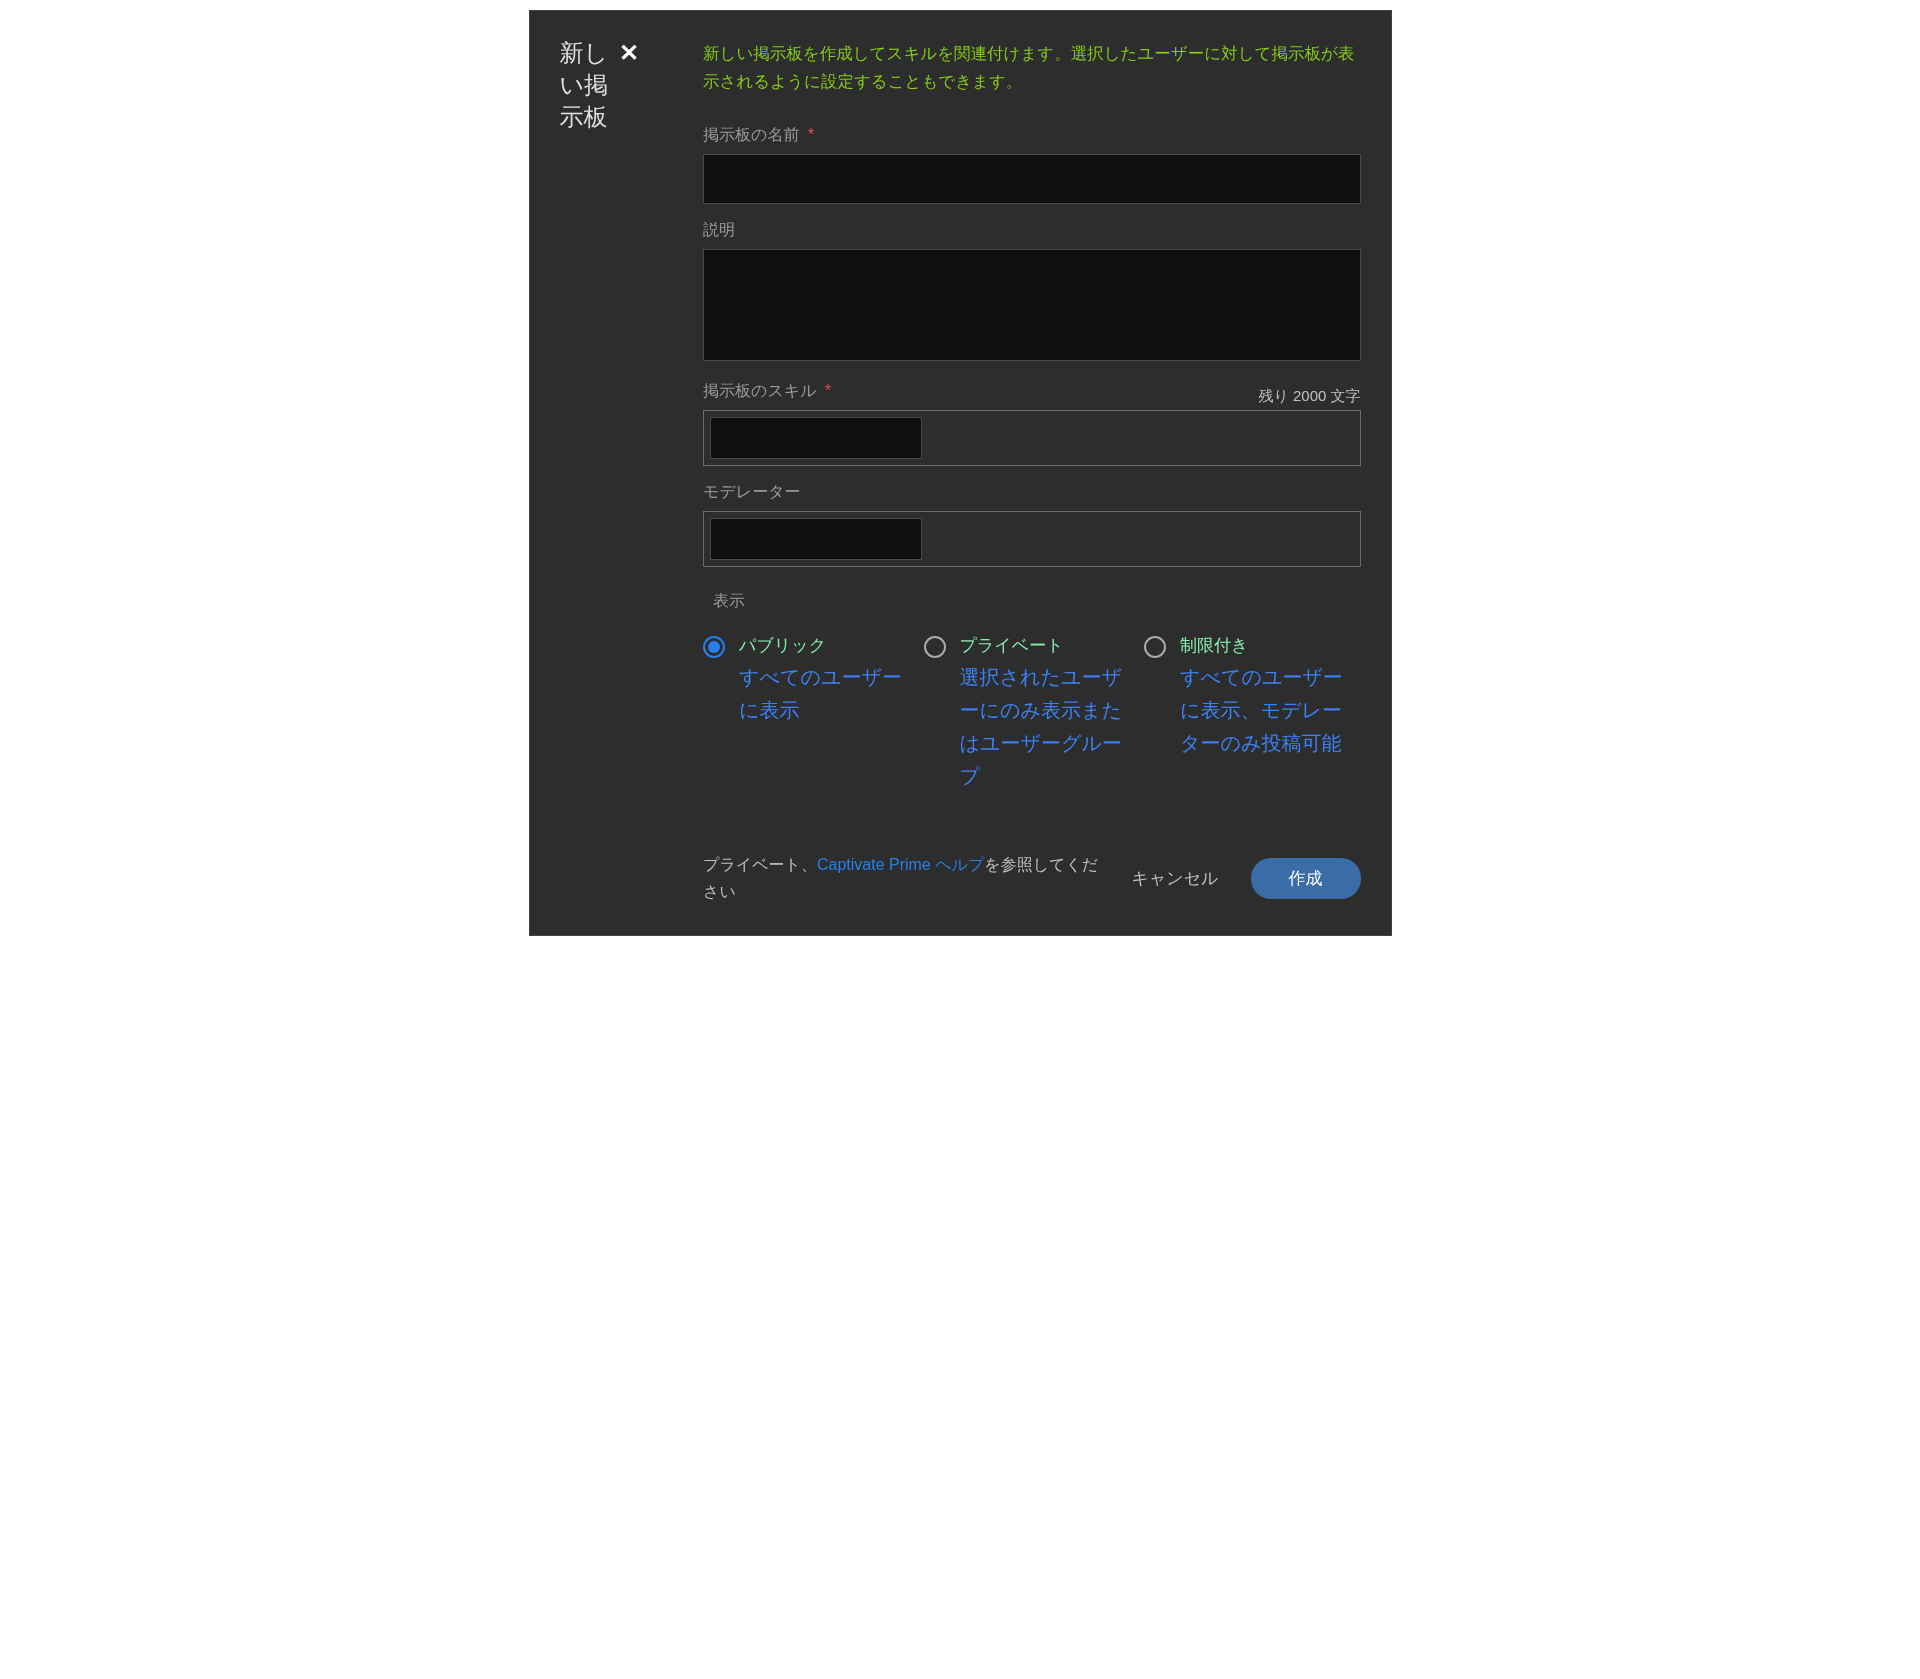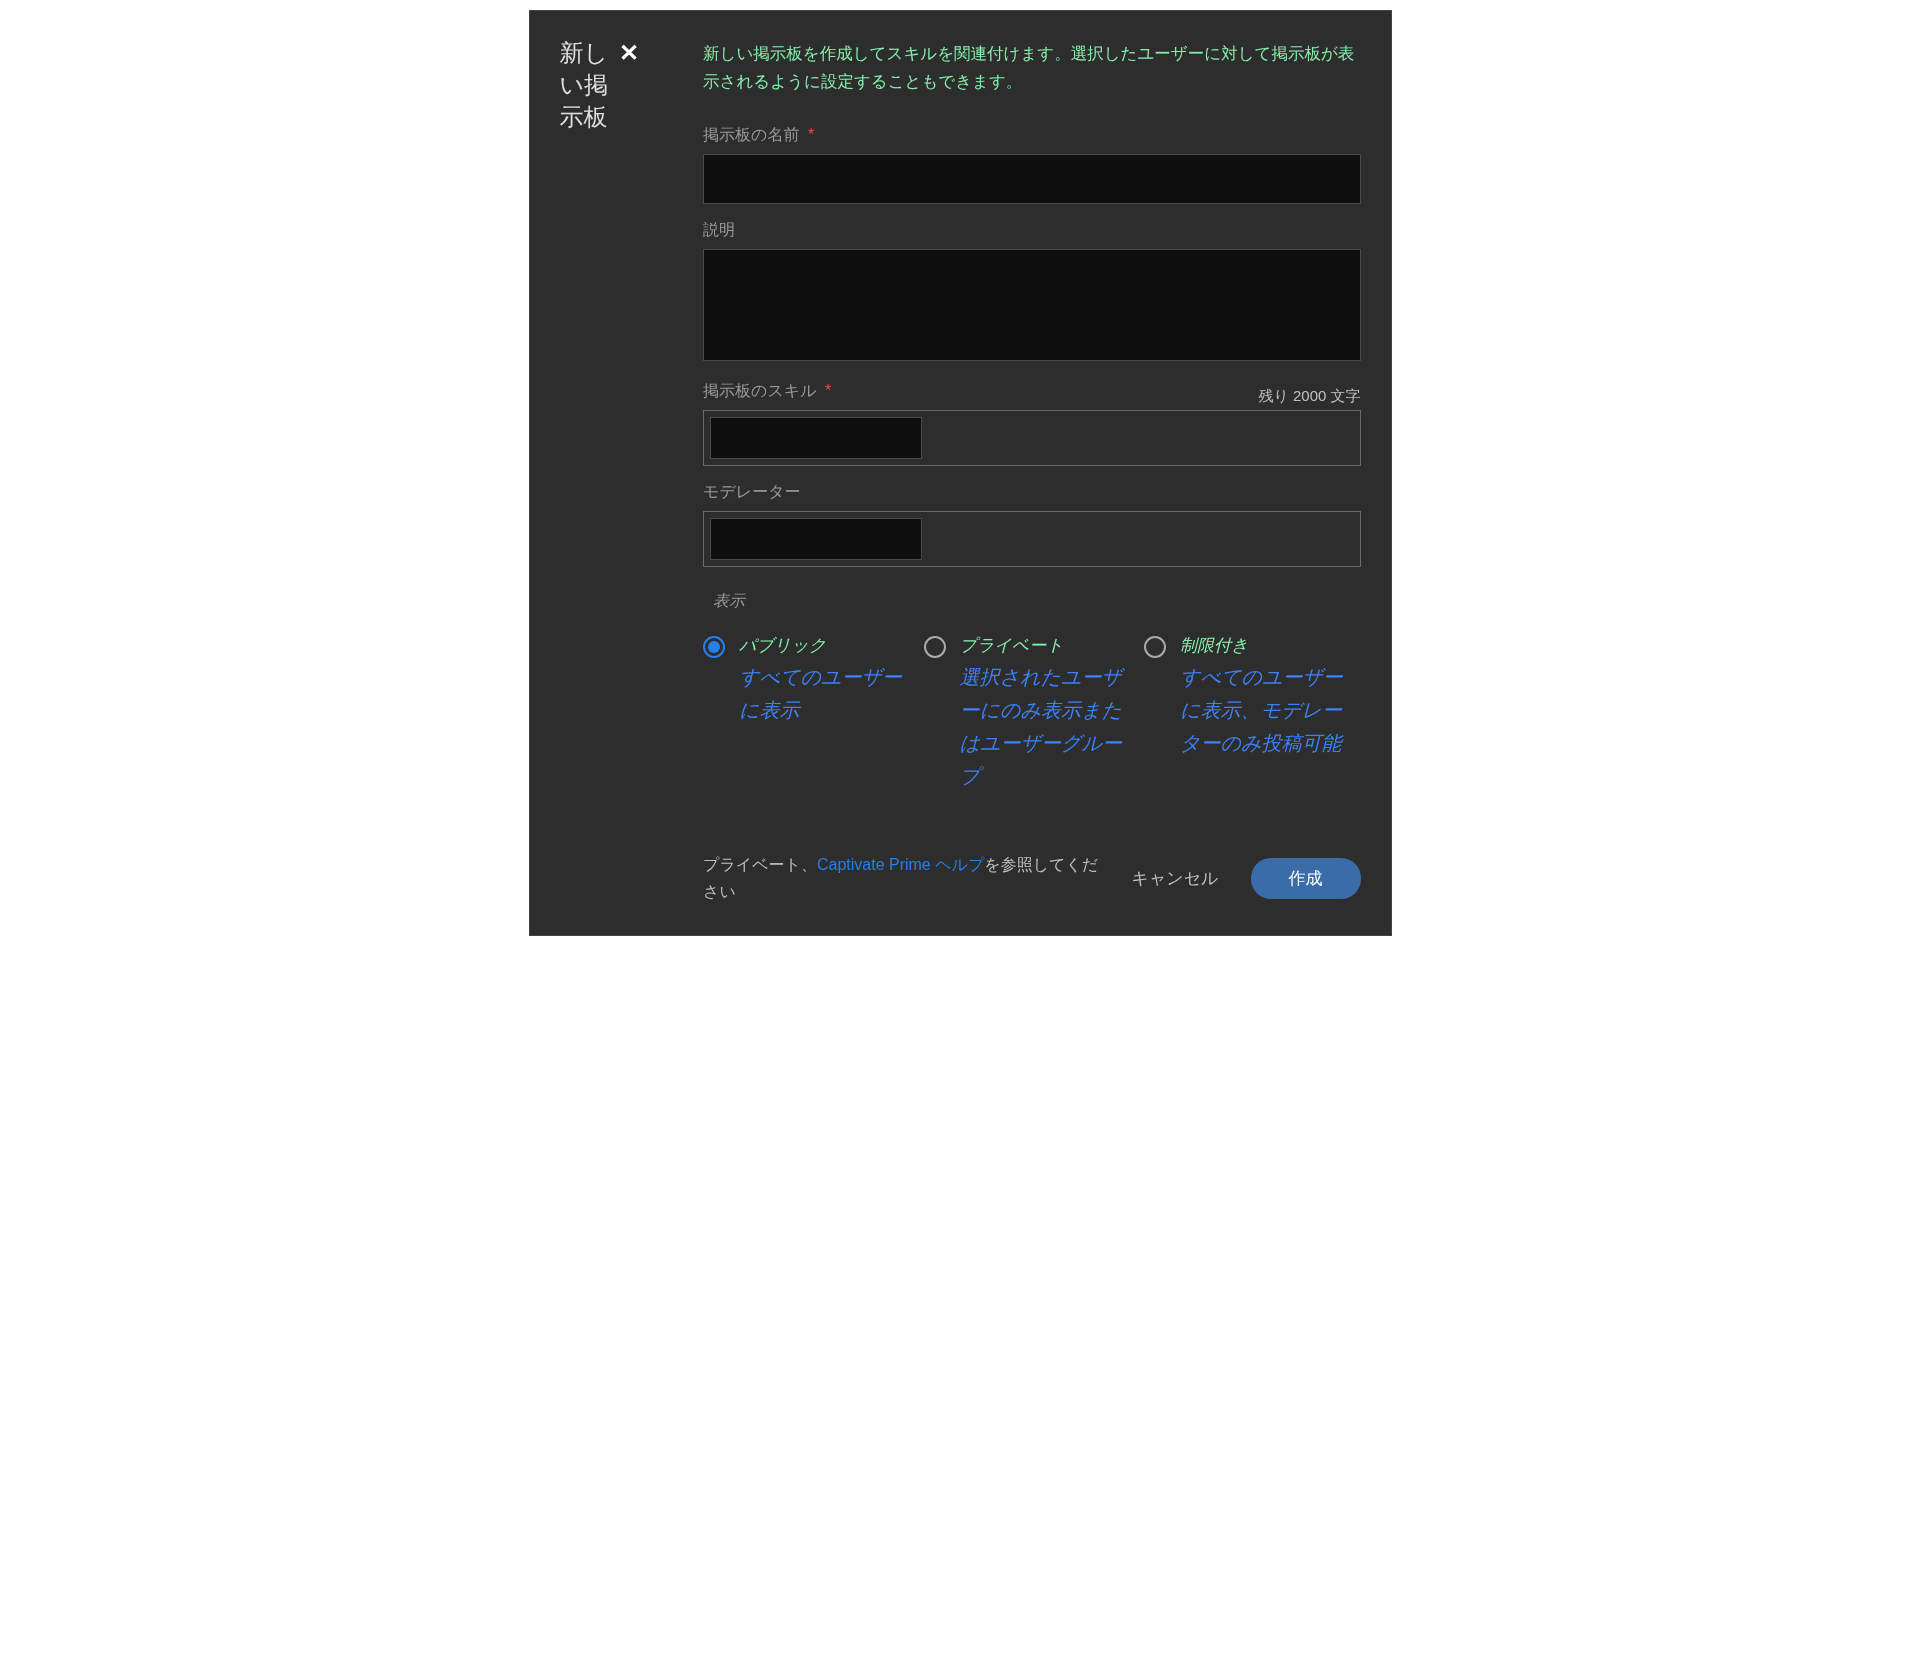--- a/index.html
+++ b/index.html
@@ -38,21 +38,21 @@
       font-size: 24px;
       cursor: pointer;
       line-height: 1;
       font-weight: bold;
       padding: 4px;
     }
     .modal-body {
       padding: 28px 30px 30px 30px;
     }
     .description-text {
-      color: #86efac;
+      color: #84cc16;
       font-size: 16.5px;
       line-height: 1.7;
       margin-bottom: 30px;
     }
     .form-group {
       margin-bottom: 16px;
     }
     .form-label {
       color: #9a9a9a;
       font-size: 16px;
@@ -105,21 +105,20 @@
       align-items: flex-start;
     }
     .tag-input-inner {
       background: #0f0f0f;
       border: 1px solid #4a4a4a;
       width: 212px;
       height: 42px;
     }
     .visibility-section {
       margin-top: 24px;
-      font-style: italic;
     }
     .visibility-label {
       color: #9a9a9a;
       font-size: 16px;
       margin-bottom: 22px;
       display: block;
       padding-left: 10px;
     }
     .radio-row {
       display: flex;

